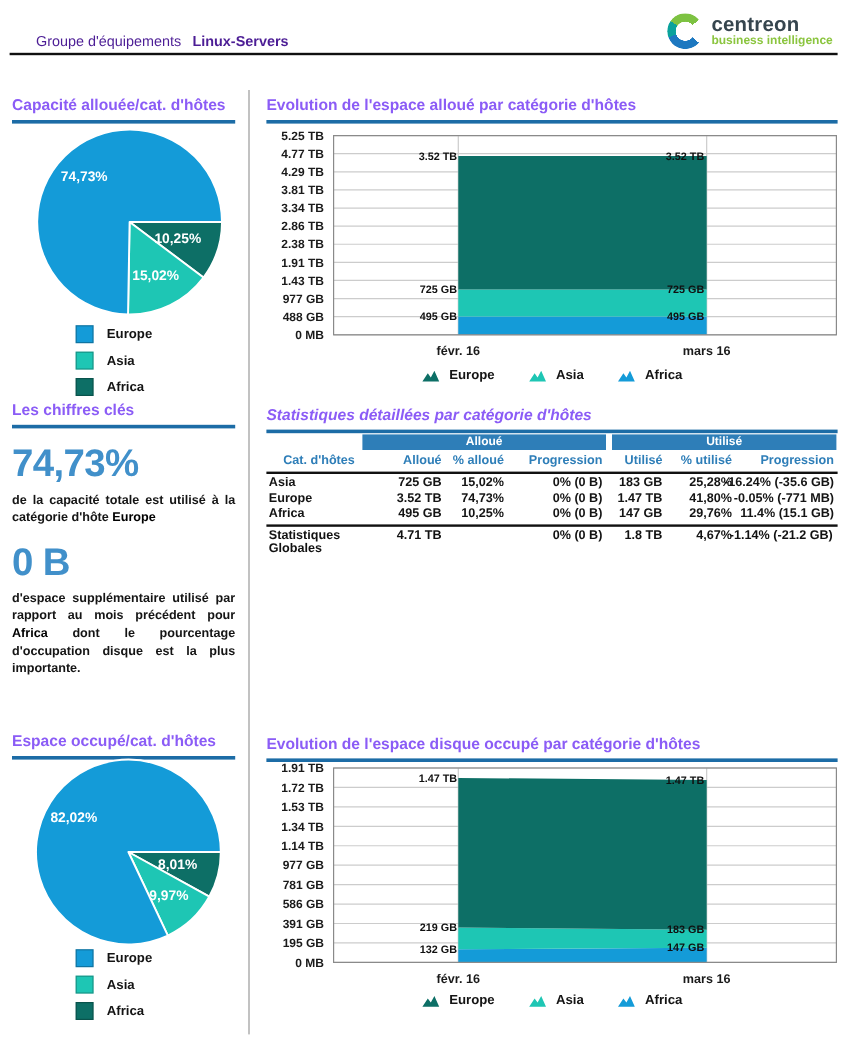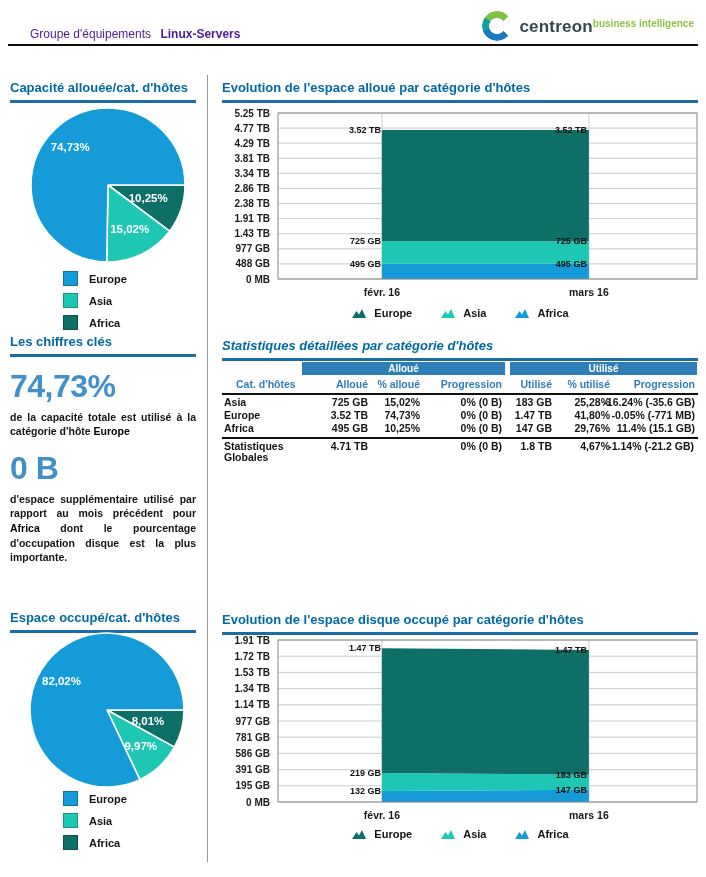--- a/index.html
+++ b/index.html
@@ -10,30 +10,30 @@
   .hdr{position:absolute;left:8px;top:0;width:690px;height:46px;border-bottom:2px solid #101010;
        display:flex;justify-content:space-between;align-items:flex-end;padding-bottom:3px;box-sizing:border-box;}
   .hdr-title{padding-left:22px;font-size:12px;color:#4c1d95;}
   .hdr-title .pre{font-weight:500;}
   .hdr-title .name{font-weight:800;margin-left:6px;}
   .logo{display:flex;align-items:center;gap:7px;padding-right:4px;}
   .logo-mark{width:30px;height:30px;border-radius:50%;
     background:conic-gradient(from 0deg,#7dc242 0 50deg,transparent 50deg 130deg,#1d78c0 130deg 250deg,#0aa29c 250deg 305deg,#7dc242 305deg 360deg);
     -webkit-mask:radial-gradient(circle closest-side,transparent 52%,#000 54%);
             mask:radial-gradient(circle closest-side,transparent 52%,#000 54%);}
-  .logo-txt{display:flex;flex-direction:row;line-height:1;}
+  .logo-txt{display:flex;flex-direction:column;line-height:1;}
   .logo-name{font-size:17px;font-weight:700;color:#36454e;letter-spacing:.2px;}
   .logo-sub{font-size:10px;font-weight:600;color:#8bc53f;margin-top:1px;}
 
   
   .vdivider{position:absolute;left:207px;top:75px;width:1px;height:787px;background:#9a9a9a;}
   .leftcol{position:absolute;left:10px;top:0;width:186px;height:877px;}
   .rightcol{position:absolute;left:222px;top:0;width:476px;height:877px;}
 
-  .sec-title{font-size:13px;font-weight:800;color:#0369a1;border-bottom:3px solid #1c6ca6;
+  .sec-title{font-size:13px;font-weight:800;color:#8b5cf6;border-bottom:3px solid #1c6ca6;
              padding-bottom:4px;line-height:16px;white-space:nowrap;}
 
   
   .pie-label{font:700 11.5px "Liberation Sans","DejaVu Sans",sans-serif;fill:#fff;}
   .pie-legend{position:absolute;left:53px;display:flex;flex-direction:column;gap:7px;}
   .leg-row{display:flex;align-items:center;height:15px;}
   .leg-sq{width:15px;height:15px;border:1px solid rgba(0,0,0,.25);box-sizing:border-box;}
   .leg-txt{margin-left:11px;font-size:11px;font-weight:600;color:#141414;}
 
   

